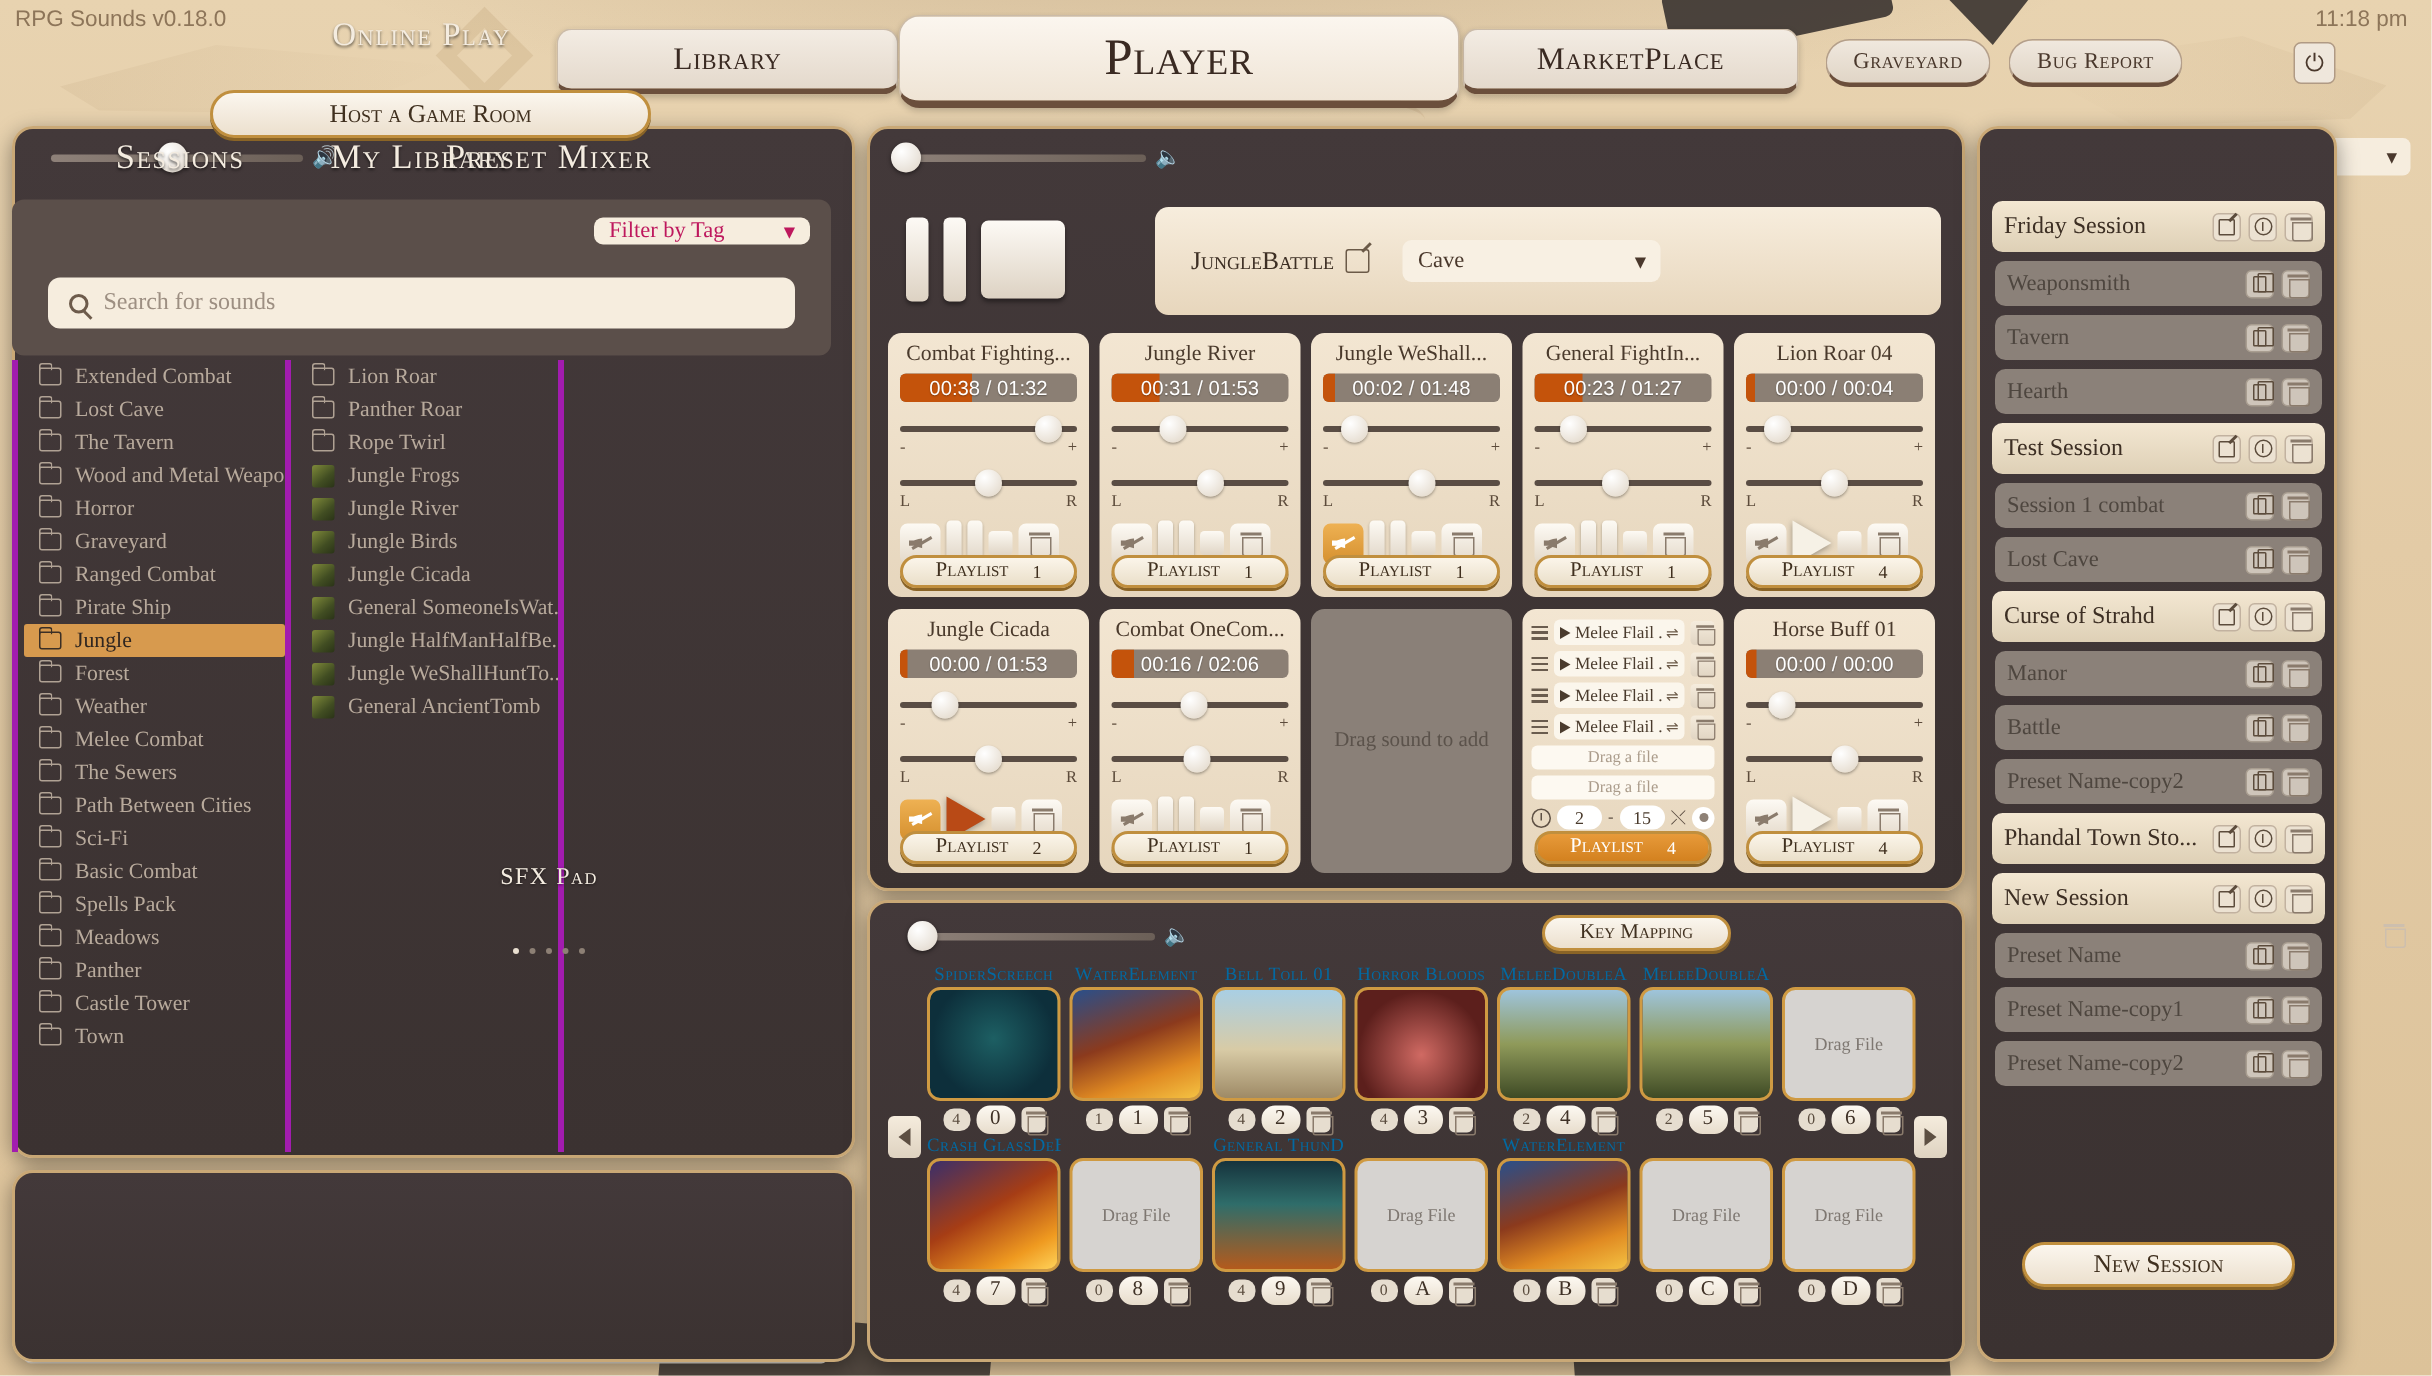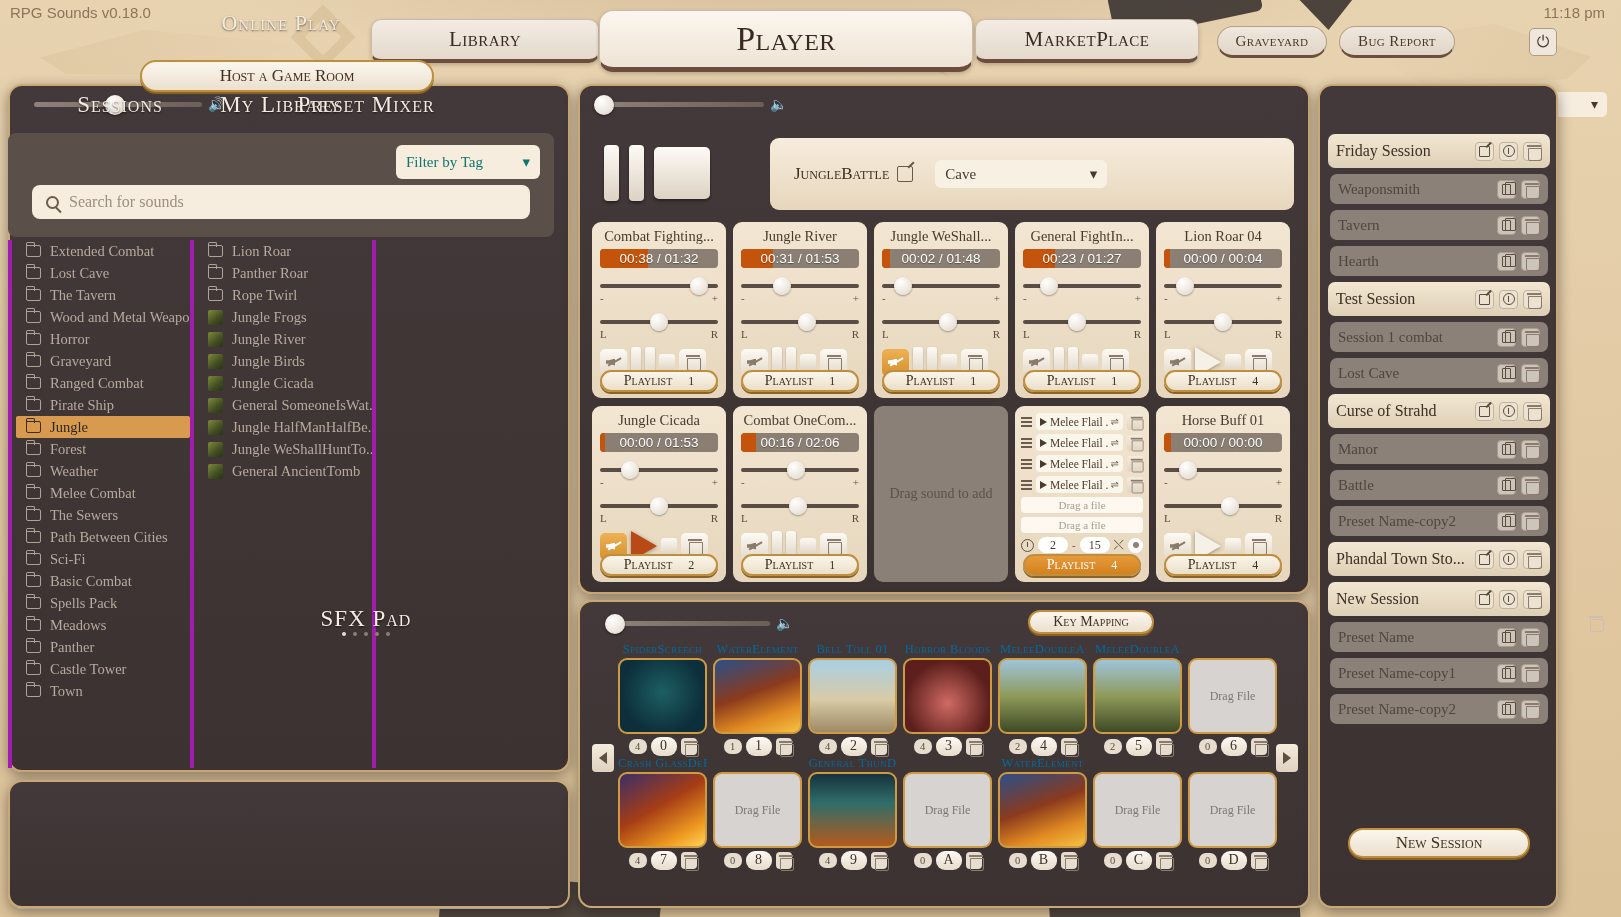--- a/index.html
+++ b/index.html
@@ -139,22 +139,22 @@
   
   #library-panel { left:8px; top:84px; width:562px; height:688px; }
   #lib-vol { left:34px; top:96px; }
   #lib-vol .track{ width:168px; }
   #lib-title { position:absolute; left:0; top:92px; width:562px; }
   #lib-search-area {
     position:absolute; left:8px; top:133px; width:546px; height:104px;
     background:#5b4f4a; border-radius:8px;
   }
   #filter-tag {
-    position:absolute; right:14px; top:12px; width:144px; height:34px;
-    background:#f6edde; border-radius:6px; color:#0f766e;
+    position:absolute; right:14px; top:12px; width:144px; height:18px;
+    background:#f6edde; border-radius:6px; color:#be185d;
     display:flex; align-items:center; justify-content:space-between;
     padding:0 10px; font-size:15px; cursor:pointer;
   }
   #search-box {
     position:absolute; left:24px; top:52px; width:498px; height:34px;
     background:#f6edde; border-radius:8px;
     display:flex; align-items:center; gap:10px; padding:0 14px;
     cursor:text;
   }
   #search-box .mag {
@@ -415,21 +415,21 @@
   .dotbtn{
     width:15px;height:15px;border-radius:50%;background:#fff;flex:none;
     display:flex;align-items:center;justify-content:center;cursor:pointer;
   }
   .dotbtn::after{content:"";width:6px;height:6px;border-radius:50%;background:#8e8176;}
 
   
   #sfx-panel { left:578px; top:600px; width:732px; height:308px; }
   #sfx-vol { left:610px; top:615px; }
   #sfx-vol .track { width:160px; }
-  #sfx-title { position:absolute;left:0;top:606px;width:732px;font-size:23px; }
+  #sfx-title { position:absolute;left:0;top:576px;width:732px;font-size:16px; }
   #sfx-dots {
     position:absolute;left:0;top:632px;width:732px;
     display:flex;justify-content:center;gap:7px;
   }
   #sfx-dots i { width:4px;height:4px;border-radius:50%;background:#8d8075;display:block;}
   #sfx-dots i.a { background:#e9dfd0; }
   #key-mapping {
     position:absolute;left:1028px;top:610px;width:126px;height:24px;
     background:linear-gradient(180deg,#fbf6ee,#ece0ce);
     border:2px solid #c08f3e;border-radius:12px;

